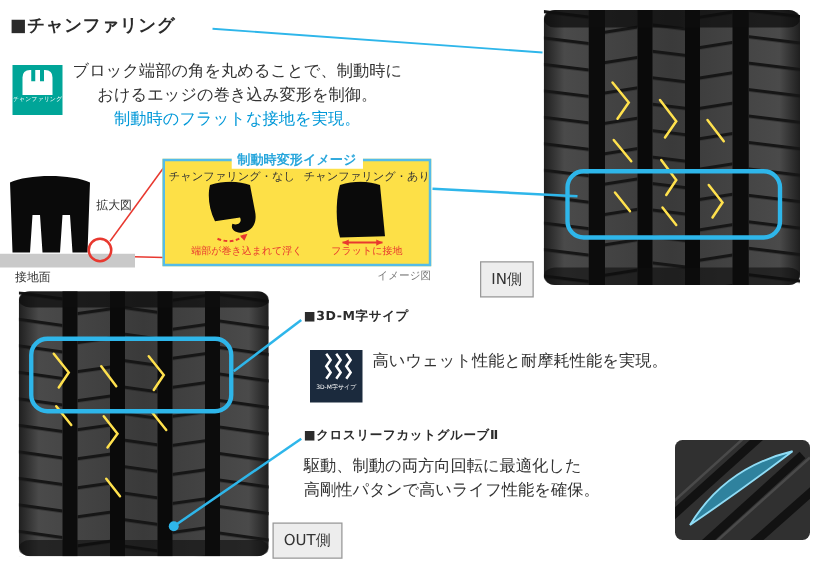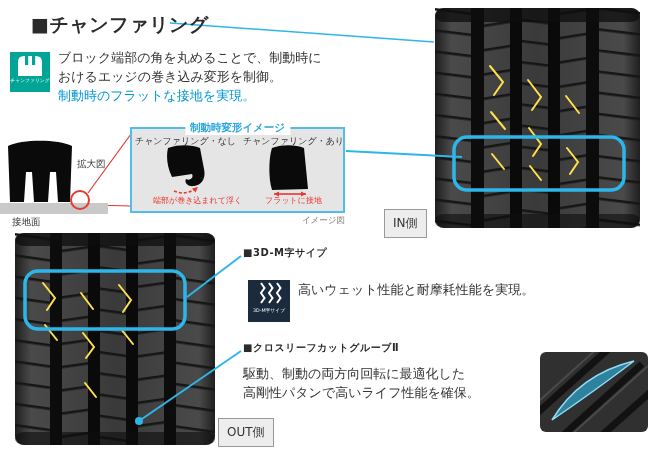--- a/index.html
+++ b/index.html
@@ -2,32 +2,32 @@
 <html><head>
 <meta charset="utf-8">
 <style>
   * { margin:0; padding:0; box-sizing:border-box; }
   html,body { background:#fff; }
   body { font-family:"DejaVu Sans","Liberation Sans",sans-serif; color:#333; }
   .canvas { position:relative; width:650px; height:450px; background:#fff; overflow:hidden; }
   .abs { position:absolute; }
   .z10 { z-index:10; }
   .heading { font-weight:bold; color:#2b2b2b; letter-spacing:0.5px; white-space:nowrap; }
-  .h-main { font-size:19px;margin-left:23px; }
+  .h-main { font-size:14px; }
   .h-sub  { font-size:10px; }
   .body-text { font-size:13px; line-height:19px; color:#333; white-space:nowrap; }
   .body-text .line { display:block; }
   .blue-line { color:#0098d8; }
 
   .badge { display:flex; flex-direction:column; align-items:center; justify-content:flex-start; }
   .badge-teal { background:#00a598; width:40px; height:40px; }
   .badge-navy { background:#1b2a3d; width:42px; height:42px; }
   .badge-label { color:#fff; font-size:4.8px; line-height:6px; text-align:center; white-space:nowrap; }
 
-  .diagram-box { border:2px solid #54bce8; background:#e5e5e5; width:215px; height:86px; }
+  .diagram-box { border:2px solid #54bce8; background:#fde047; width:215px; height:86px; }
   .diagram-legend { position:absolute; top:-8px; left:50%; transform:translateX(-50%);
     background:#fff; color:#2aa7dc; font-size:10.5px; font-weight:bold; padding:0 5px; white-space:nowrap; }
   .col-label { position:absolute; top:6px; font-size:9px; color:#333; text-align:center; width:103px; white-space:nowrap; }
   .red-note { position:absolute; top:66px; font-size:8px; color:#e8382f; text-align:center; width:107px; white-space:nowrap; }
 
   .small-label { font-size:9.5px; color:#333; white-space:nowrap; }
   .note-gray { font-size:8.5px; color:#777; }
   .ground-bar { background:#c9c9c9; width:108px; height:11px; }
   .red-circle { width:20px; height:20px; border:2px solid #e8382f; border-radius:50%; background:transparent; }
 
@@ -158,21 +158,21 @@
 
   <div class="abs z10 badge badge-teal" style="left:10px; top:52px;">
     <svg width="40" height="26" viewBox="0 0 40 26">
       <path d="M8,24 L8,10 Q8,4 14,4 L26,4 Q32,4 32,10 L32,24 Z" fill="#fff"></path>
       <rect x="15" y="4" width="3.2" height="9" fill="#00a598"></rect>
       <rect x="22" y="4" width="3.2" height="9" fill="#00a598"></rect>
     </svg>
     <div class="badge-label">チャンファリング</div>
   </div>
 
-  <div class="abs z10 body-text" style="left:58px; top:48px;">
+  <div class="abs z10 body-text" style="left:58px; top:48px;text-align:center;">
     <span class="line">ブロック端部の角を丸めることで、制動時に</span>
     <span class="line">おけるエッジの巻き込み変形を制御。</span>
     <span class="line blue-line">制動時のフラットな接地を実現。</span>
   </div>
 
   <svg class="abs z10" width="72" height="66" viewBox="0 0 72 66" style="left:4px; top:138px;">
     <path d="M4,8 C18,1 54,1 68,8 L66,64 L54,64 L52,34 L46,34 L44,64 L30,64 L28,34 L22,34 L20,64 L6,64 Z" fill="#0a0a0a"></path>
   </svg>
   <div class="abs z10 ground-bar" style="left:0px; top:203px;"></div>
   <div class="abs z10 small-label" style="left:12px; top:216px;">接地面</div>

